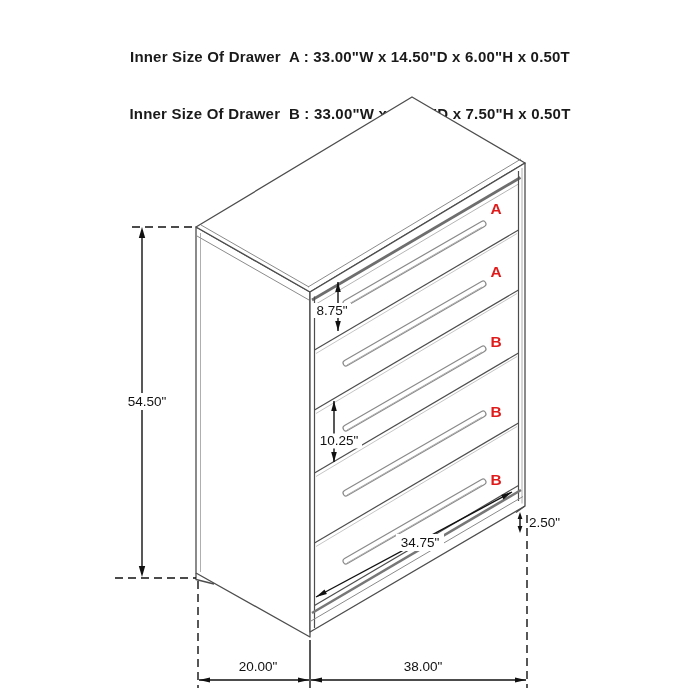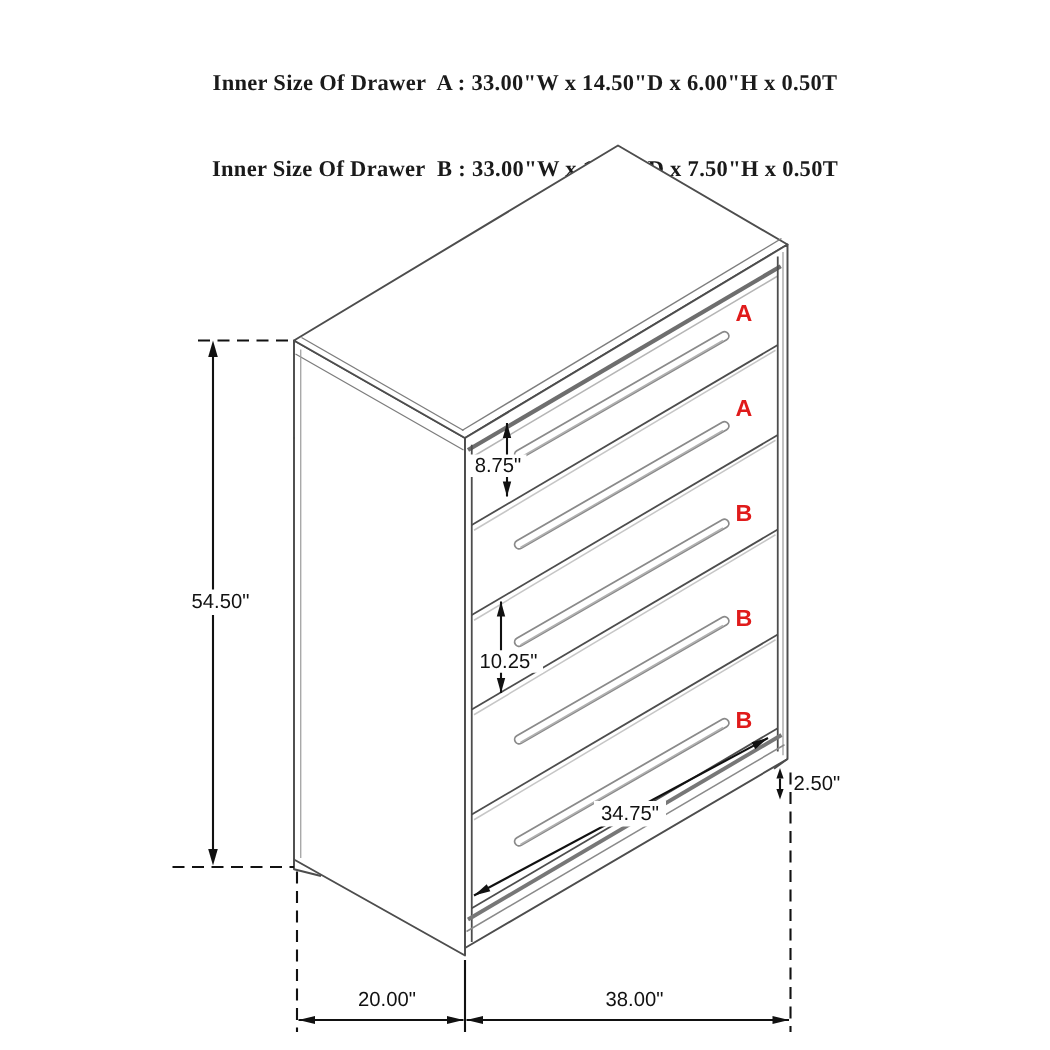--- a/index.html
+++ b/index.html
@@ -1,20 +1,20 @@
 <!DOCTYPE html>
 <html><head>
 <meta charset="utf-8">
 <style>
   html,body{margin:0;padding:0;background:#fff;}
   .stage{position:relative;width:700px;height:700px;background:#ffffff;overflow:hidden;
          font-family:"Liberation Sans",sans-serif;}
   .title-block{position:absolute;top:9px;left:0;width:700px;text-align:center;
                font-size:15px;font-weight:bold;color:#1a1a1a;line-height:19px;
-               letter-spacing:.2px;white-space:pre;font-family:Liberation Serif, serif;}
+               letter-spacing:.2px;white-space:pre;}
   svg{position:absolute;top:0;left:0;}
   .edge{stroke:#4d4d4d;stroke-width:1.3;fill:none;stroke-linejoin:round;}
   .face{fill:#ffffff;stroke:#4d4d4d;stroke-width:1.3;stroke-linejoin:round;}
   .thin{stroke:#7d7d7d;stroke-width:.9;fill:none;}
   .faint{stroke:#9a9a9a;stroke-width:.8;fill:none;}
   .divider{stroke:#4d4d4d;stroke-width:1.2;fill:none;}
   .divshadow{stroke:#c6c6c6;stroke-width:1;fill:none;}
   .dim{stroke:#111;stroke-width:1.4;fill:none;}
   .dimdash{stroke:#111;stroke-width:1.4;fill:none;stroke-dasharray:8 5;}
   .arrow{fill:#111;stroke:none;}

